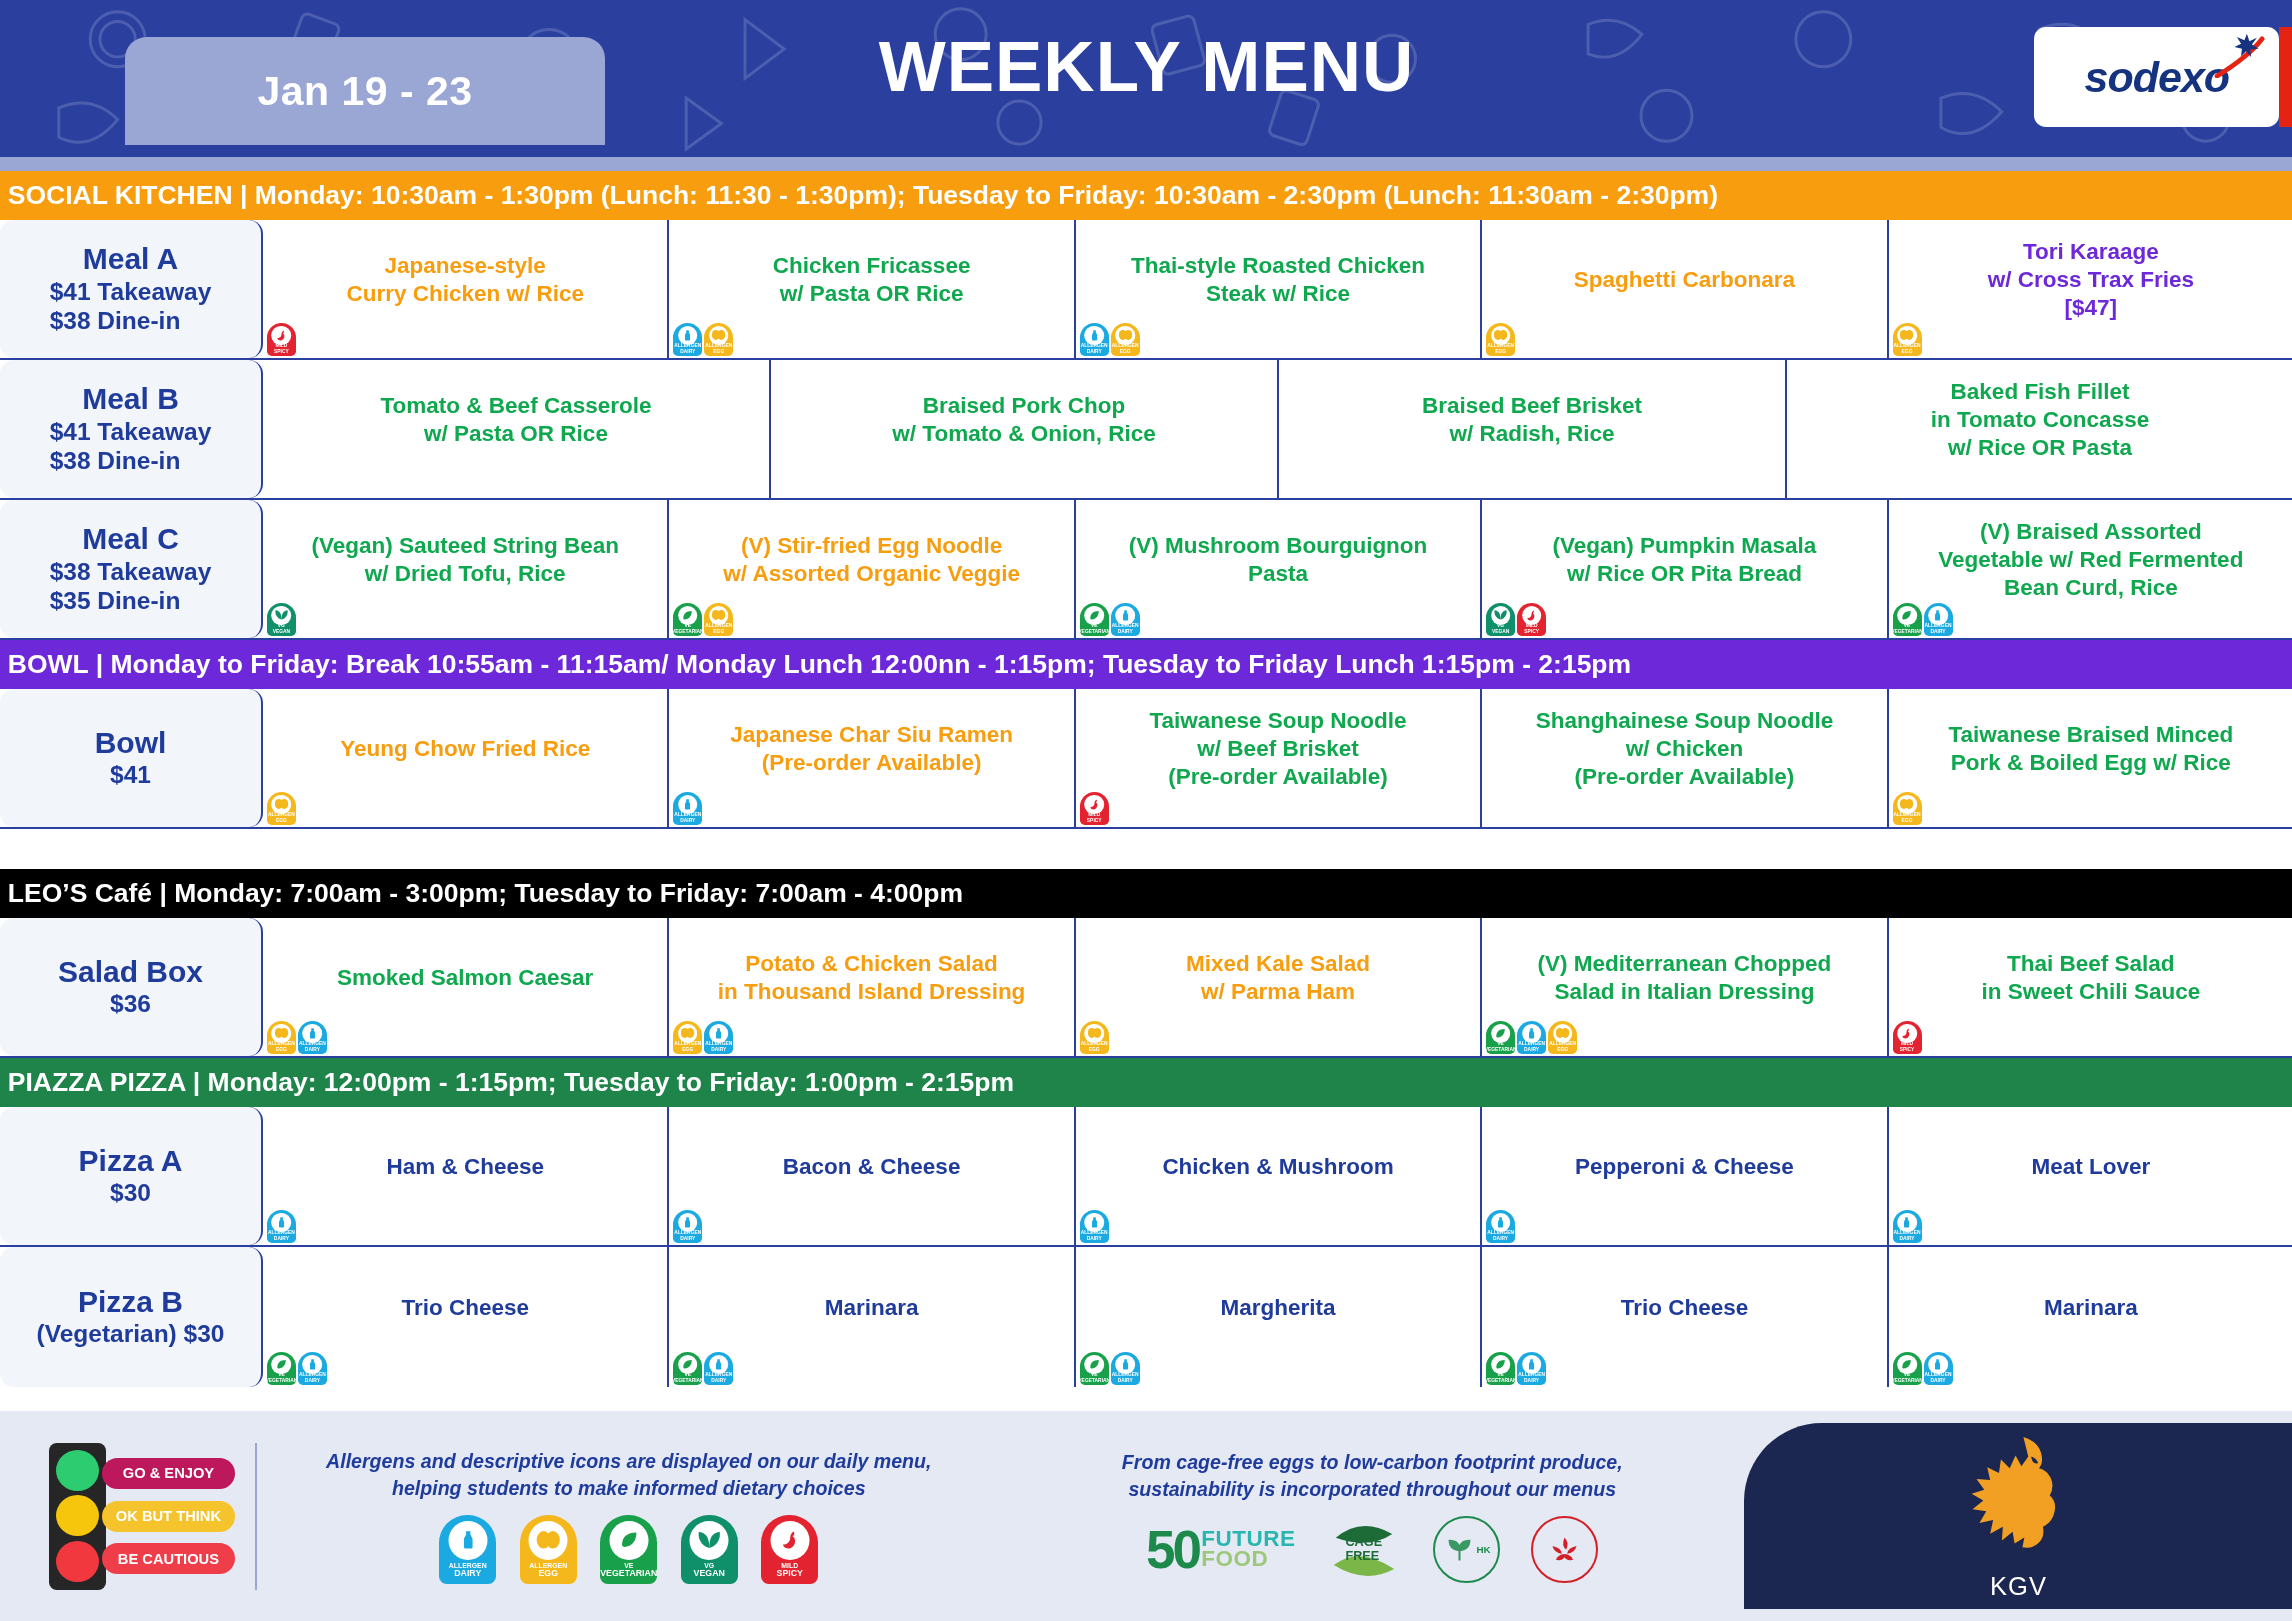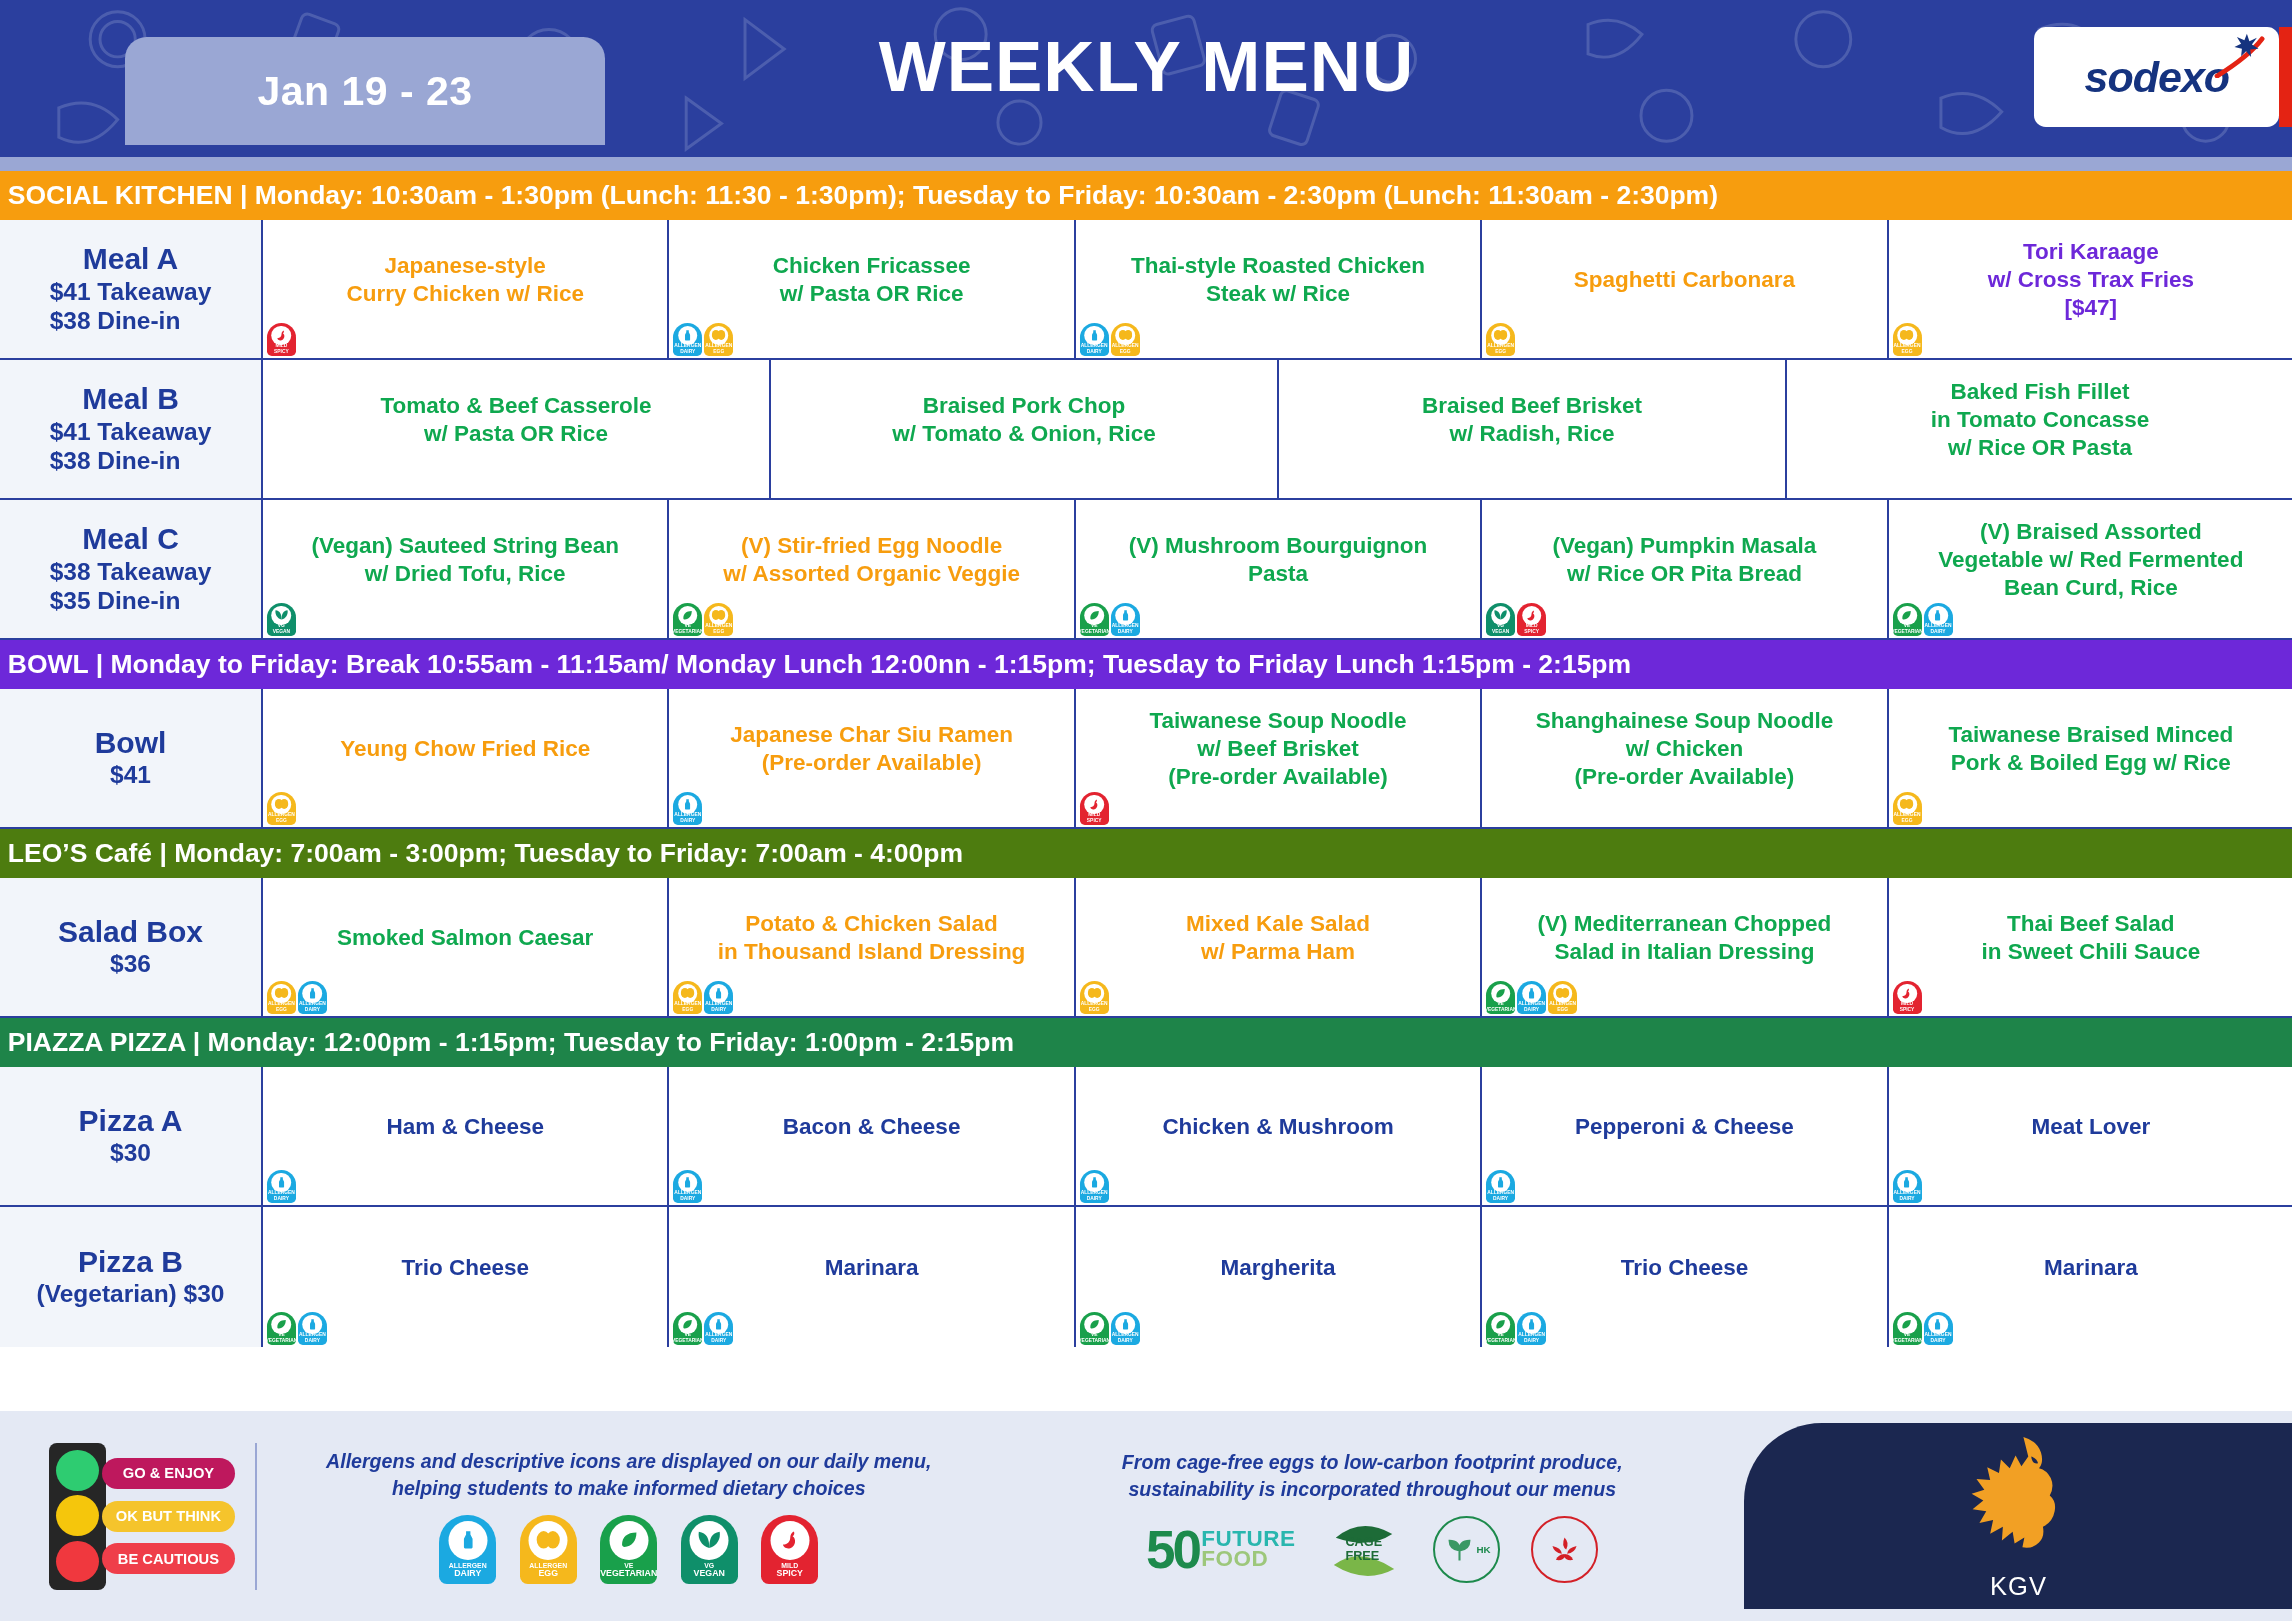--- a/index.html
+++ b/index.html
@@ -100,36 +100,37 @@
     height: 49px;
     display: flex; align-items: center;
     padding-left: 7.8px;
     color: #ffffff;
     font-size: 26.5px;
     font-weight: bold;
     white-space: nowrap;
   }
   .banner.orange { background: #f79d0e; }
   .banner.red    { background: #6d28d9; }
-  .banner.dark   { background: #4d7c0f; }
+  .banner.dark   { background: #000000; margin-top: 40px; }
   .banner.green  { background: #1e8449; }
 
   
   .row {
     display: flex;
     border-bottom: 2px solid #2b3f9e;
   }
   .row:last-child { border-bottom: none; }
   .row .label {
     width: 263px; flex: none;
     background: #f2f5fa;
     display: flex; flex-direction: column;
     align-items: center; justify-content: center;
     border-right: 2px solid #2b3f9e;
     padding: 14px;
+    border-radius: 14px;
   }
   .label .l1 { color:#1f3b9b; font-size: 30px; font-weight: bold; line-height: 1.15; }
   .label .l2 { color:#1f3b9b; font-size: 24.5px; font-weight: bold; line-height: 1.2; }
   .cell {
     flex: 1;
     position: relative;
     border-right: 2px solid #2b3f9e;
     display: flex; align-items: center; justify-content: center;
     padding: 7.8px 9.8px 25.5px 9.8px;
     text-align: center;

